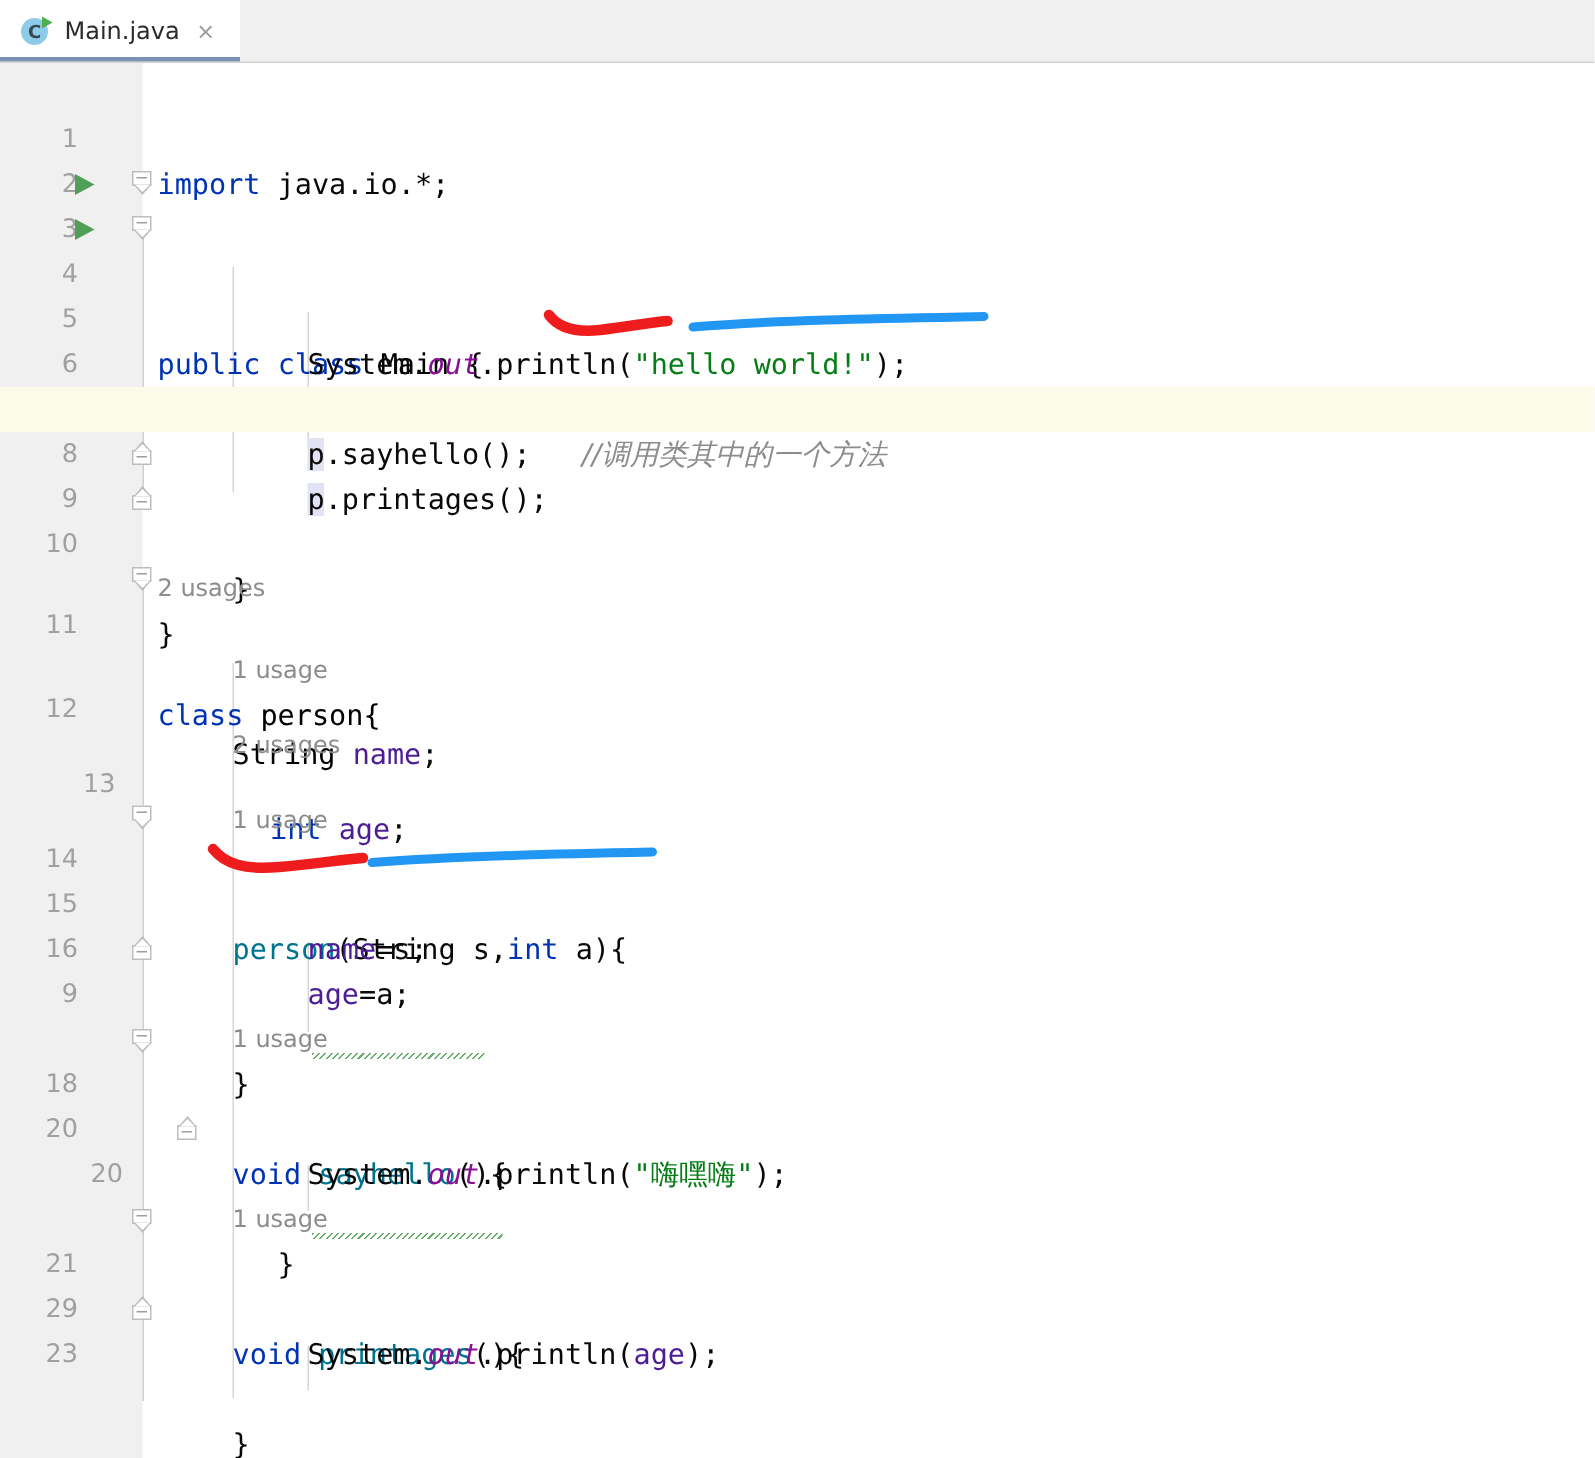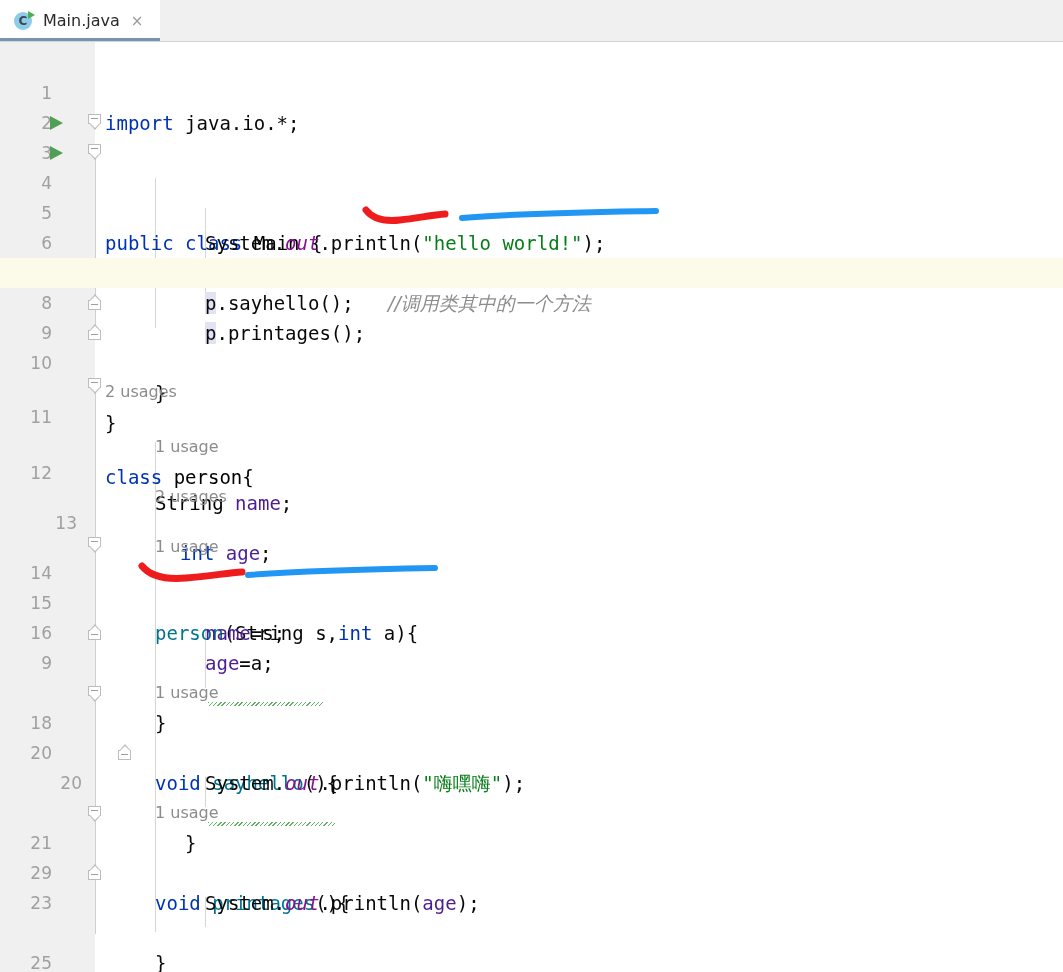--- a/index.html
+++ b/index.html
@@ -347,23 +347,20 @@
     <span class="code" style="left:205px;"><span>System.</span><span class="stat">out</span><span>.println(</span><span class="fld">age</span><span>);</span></span>
   </div>
 
   <div class="row" style="top:816px;">
     <span class="lnum">23</span>
     <span class="fold" style="top:12px;"><span class="box"></span><span class="minus"></span><span class="tipup"></span><span class="tipup-in"></span></span>
     <span class="code" style="left:155px;"><span class="brk1">}</span></span>
   </div>
 
 
-  <div class="row" style="top:876px;">
-    <span class="lnum">25</span>
-  </div>
 
   <svg class="annot" style="left:0;top:0;width:1063px;height:930px;pointer-events:none;" viewBox="0 0 1063 930">
 
     <path d="M 366,168 C 372,176 382,180 400,178 C 418,176 432,173 445,172" stroke="#ee1c1c" stroke-width="7" fill="none" stroke-linecap="round"></path>
 
     <path d="M 462,176 C 520,171 600,170 656,169" stroke="#2196f3" stroke-width="6" fill="none" stroke-linecap="round"></path>
 
     <path d="M 142,524 C 150,534 163,538 186,536 C 210,534 228,531 242,530" stroke="#ee1c1c" stroke-width="7" fill="none" stroke-linecap="round"></path>
 
     <path d="M 248,533 C 300,529 380,527 435,526" stroke="#2196f3" stroke-width="6" fill="none" stroke-linecap="round"></path>

